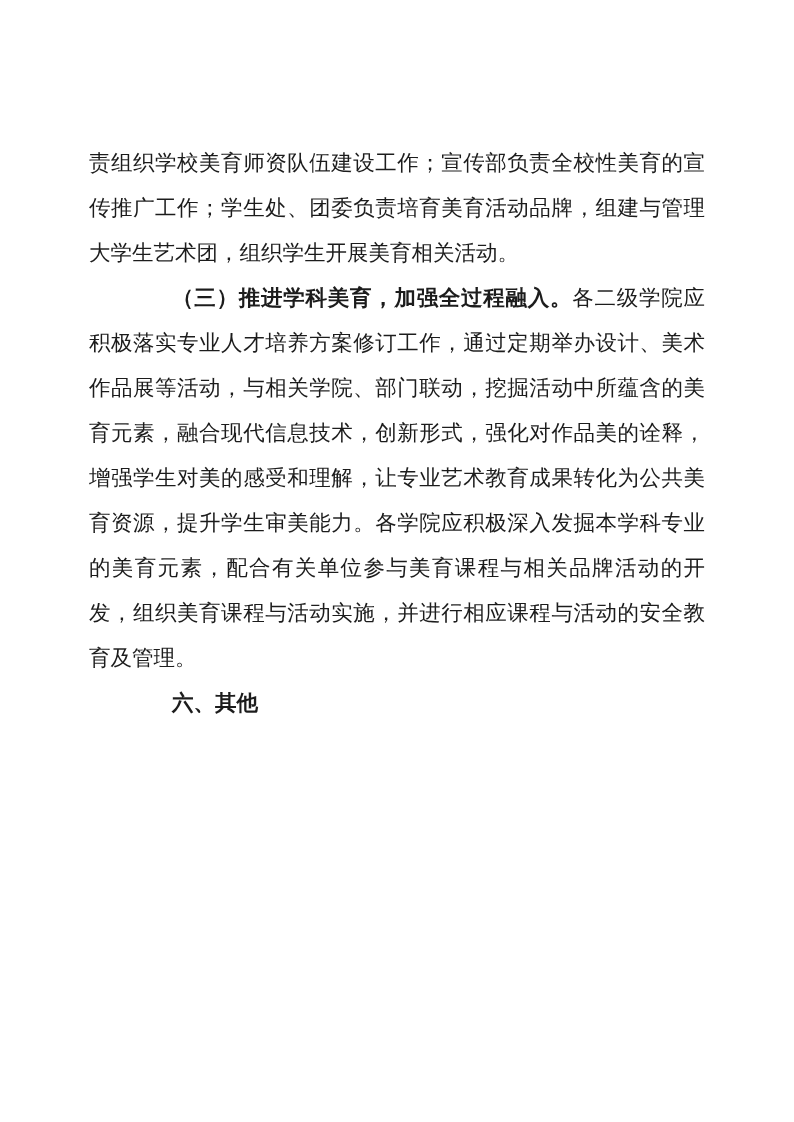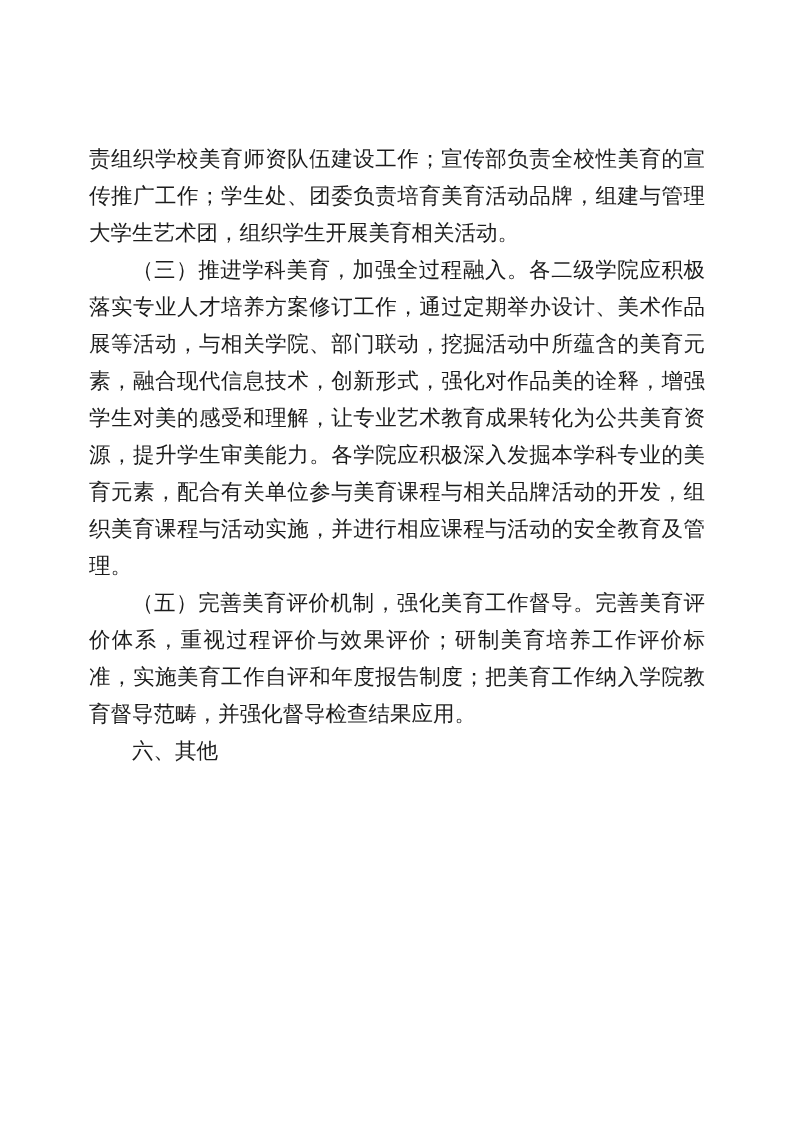--- a/index.html
+++ b/index.html
@@ -18,43 +18,43 @@
   .content {
     position: absolute;
     top: 141px;
     left: 89px;
     width: 616px;
   }
   .para {
     margin: 0;
     font-family: "Liberation Serif", "DejaVu Serif", serif;
     font-size: 21.5px;
-    line-height: 37px;
+    line-height: 45px;
     color: #1c1c1c;
     text-align: justify;
     text-justify: inter-character;
     text-indent: 2em;
     word-break: break-all;
   }
   .para.no-indent {
     text-indent: 0;
   }
   .bold {
-    font-weight: normal;
+    font-weight: bold;
+    margin-left: 40px;
   }
 </style>
 </head>
 <body>
 
 <div class="page">
   <div class="content">
 
     <p class="para no-indent"><span>责组织学校美育师资队伍建设工作；宣传部负责全校性美育的宣传推广工作；学生处、团委负责培育美育活动品牌，组建与管理大学生艺术团，组织学生开展美育相关活动。</span></p>
 
     <p class="para"><span class="bold">（三）推进学科美育，加强全过程融入。</span><span>各二级学院应积极落实专业人才培养方案修订工作，通过定期举办设计、美术作品展等活动，与相关学院、部门联动，挖掘活动中所蕴含的美育元素，融合现代信息技术，创新形式，强化对作品美的诠释，增强学生对美的感受和理解，让专业艺术教育成果转化为公共美育资源，提升学生审美能力。各学院应积极深入发掘本学科专业的美育元素，配合有关单位参与美育课程与相关品牌活动的开发，组织美育课程与活动实施，并进行相应课程与活动的安全教育及管理。</span></p>
 
 
-    <p class="para"><span class="bold">（五）完善美育评价机制，强化美育工作督导。</span><span>完善美育评价体系，重视过程评价与效果评价；研制美育培养工作评价标准，实施美育工作自评和年度报告制度；把美育工作纳入学院教育督导范畴，并强化督导检查结果应用。</span></p>
 
     <p class="para"><span class="bold">六、其他</span></p>
 
   </div>
 </div>
 
 </body></html>

